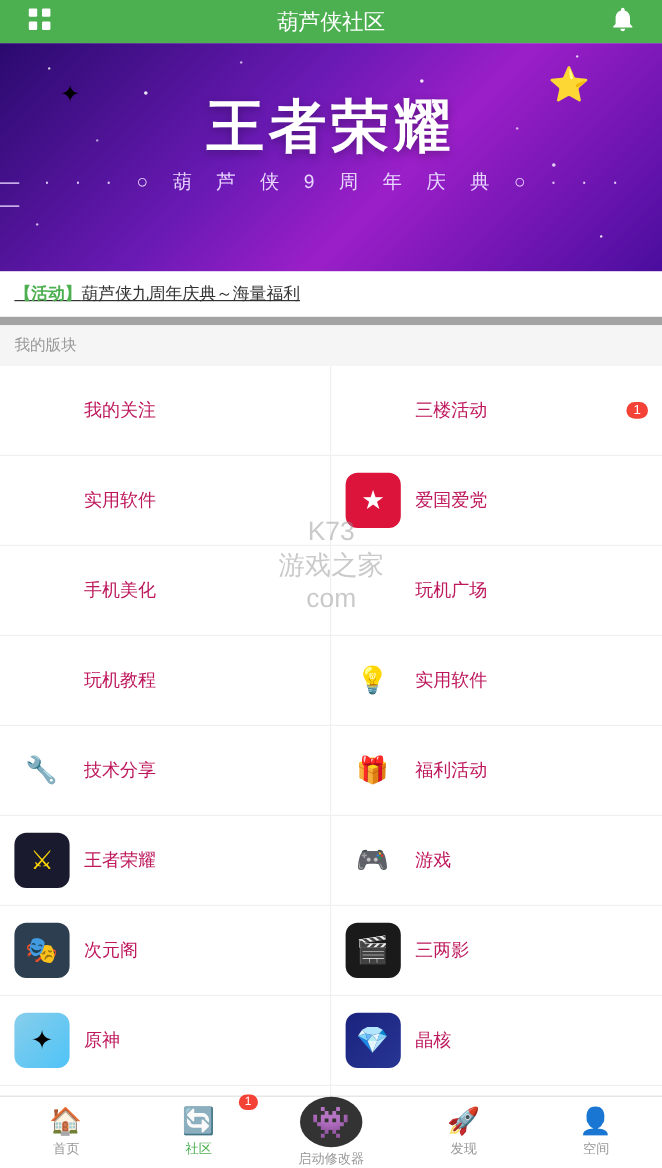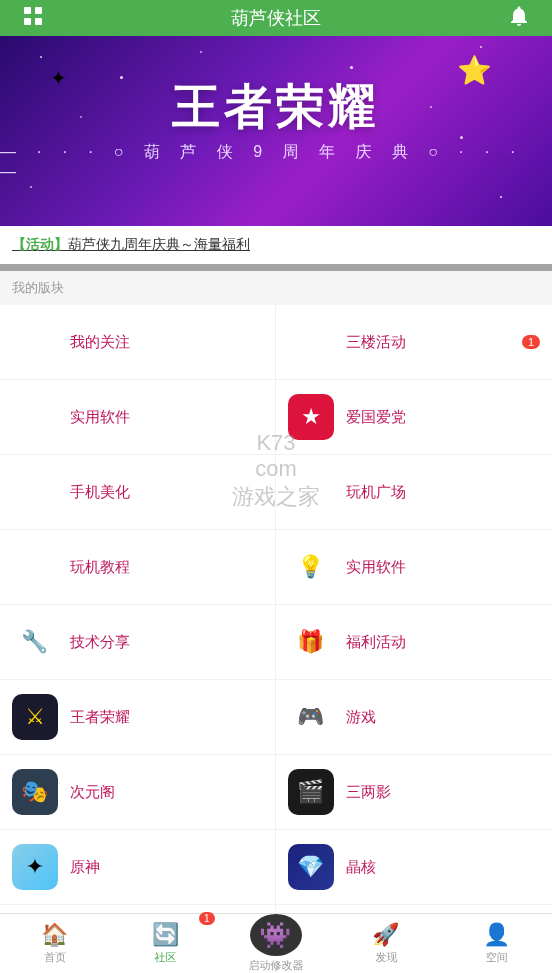--- a/index.html
+++ b/index.html
@@ -380,22 +380,22 @@
           <div style="font-size:22px;">🎯</div>
         </div>
         <span class="grid-item-label">和平精英</span>
       </div>
     </div>
 
 </div>
 
 <div class="watermark">
   <div>K73</div>
+  <div>游戏之家</div>
   <div>com</div>
-  <div>游戏之家</div>
 </div>
 
 <div class="bottom-nav">
   <div class="nav-item">
     <span class="nav-icon">🏠</span>
     <span class="nav-label">首页</span>
   </div>
   <div class="nav-item" style="position:relative;">
     <span class="nav-icon active">🔄</span>
     <span class="nav-badge">1</span>

